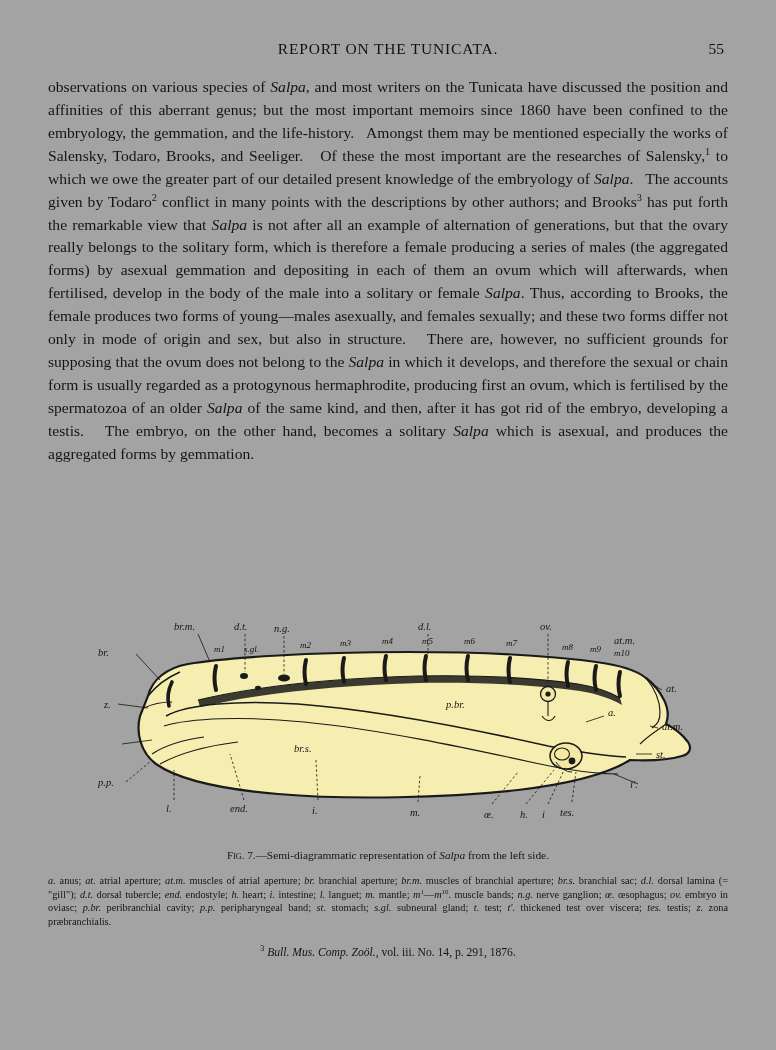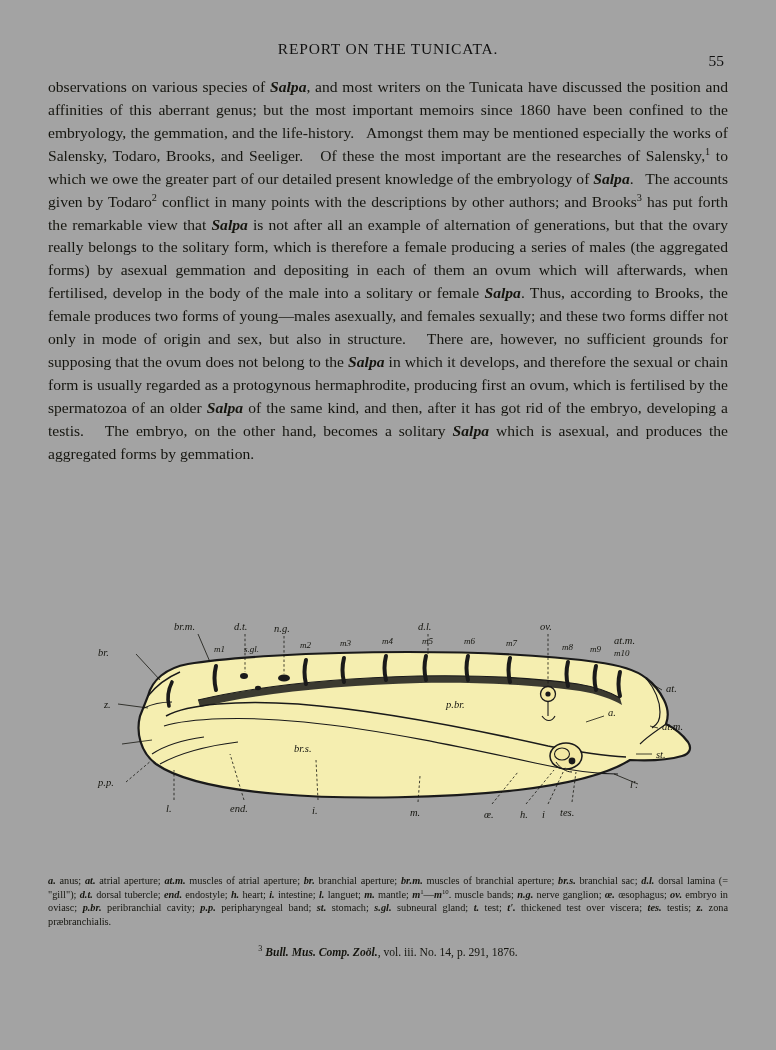--- a/index.html
+++ b/index.html
@@ -34,21 +34,21 @@
     text-align: center;
     font-size: 15.5px;
     letter-spacing: 0.8px;
     font-variant: small-caps;
     text-transform: uppercase;
     color: #111;
   }
   .folio {
     position: absolute;
     right: 0;
-    top: 12px;
+    top: 0;
     font-size: 15.5px;
     color: #111;
   }
   .body-text {
     position: absolute;
     top: 76px;
     left: 48px;
     width: 680px;
     font-size: 15.6px;
     line-height: 1.47;
@@ -57,21 +57,21 @@
   }
   .body-text p {
     margin: 0 0 0 0;
     text-align: justify;
     text-justify: inter-word;
   }
   .body-text p.indent {
     text-indent: 34px;
     margin-top: 4px;
   }
-  .it { font-style: italic; font-weight: bold; }
+  .it { font-style: italic; }
   sup { font-size: 0.66em; vertical-align: super; line-height: 0; }
 
   
   .figure {
     position: absolute;
     top: 604px;
     left: 48px;
     width: 680px;
     height: 252px;
   }
@@ -249,20 +249,23 @@
         <text class="lbl-s" x="374" y="40">m5</text>
         <text class="lbl-s" x="416" y="40">m6</text>
         <text class="lbl-s" x="458" y="42">m7</text>
         <text class="lbl-s" x="514" y="46">m8</text>
         <text class="lbl-s" x="542" y="48">m9</text>
         <text class="lbl-s" x="566" y="52">m10</text>
       </g>
     </svg>
   </div>
 
+  <div class="fig-caption">
+    <span class="smallcaps">Fig. 7.—</span><span>Semi-diagrammatic representation of <span class="it">Salpa</span> from the left side.</span>
+  </div>
 
   <div class="fig-key">
     <span class="it">a.</span> anus; <span class="it">at.</span> atrial aperture; <span class="it">at.m.</span> muscles of atrial aperture; <span class="it">br.</span> branchial aperture; <span class="it">br.m.</span> muscles of branchial aperture; <span class="it">br.s.</span> branchial sac; <span class="it">d.l.</span> dorsal lamina (= "gill"); <span class="it">d.t.</span> dorsal tubercle; <span class="it">end.</span> endostyle; <span class="it">h.</span> heart; <span class="it">i.</span> intestine; <span class="it">l.</span> languet; <span class="it">m.</span> mantle; <span class="it">m</span><sup>1</sup>—<span class="it">m</span><sup>10</sup>. muscle bands; <span class="it">n.g.</span> nerve ganglion; <span class="it">œ.</span> œsophagus; <span class="it">ov.</span> embryo in oviasc; <span class="it">p.br.</span> peribranchial cavity; <span class="it">p.p.</span> peripharyngeal band; <span class="it">st.</span> stomach; <span class="it">s.gl.</span> subneural gland; <span class="it">t.</span> test; <span class="it">t'.</span> thickened test over viscera; <span class="it">tes.</span> testis; <span class="it">z.</span> zona præbranchialis.
   </div>
 
   <div class="footnotes">
     <div><span class="fn-mark">3</span> <span class="it">Bull. Mus. Comp. Zoöl.</span>, vol. iii. No. 14, p. 291, 1876.</div>
   </div>
 
 </div>

